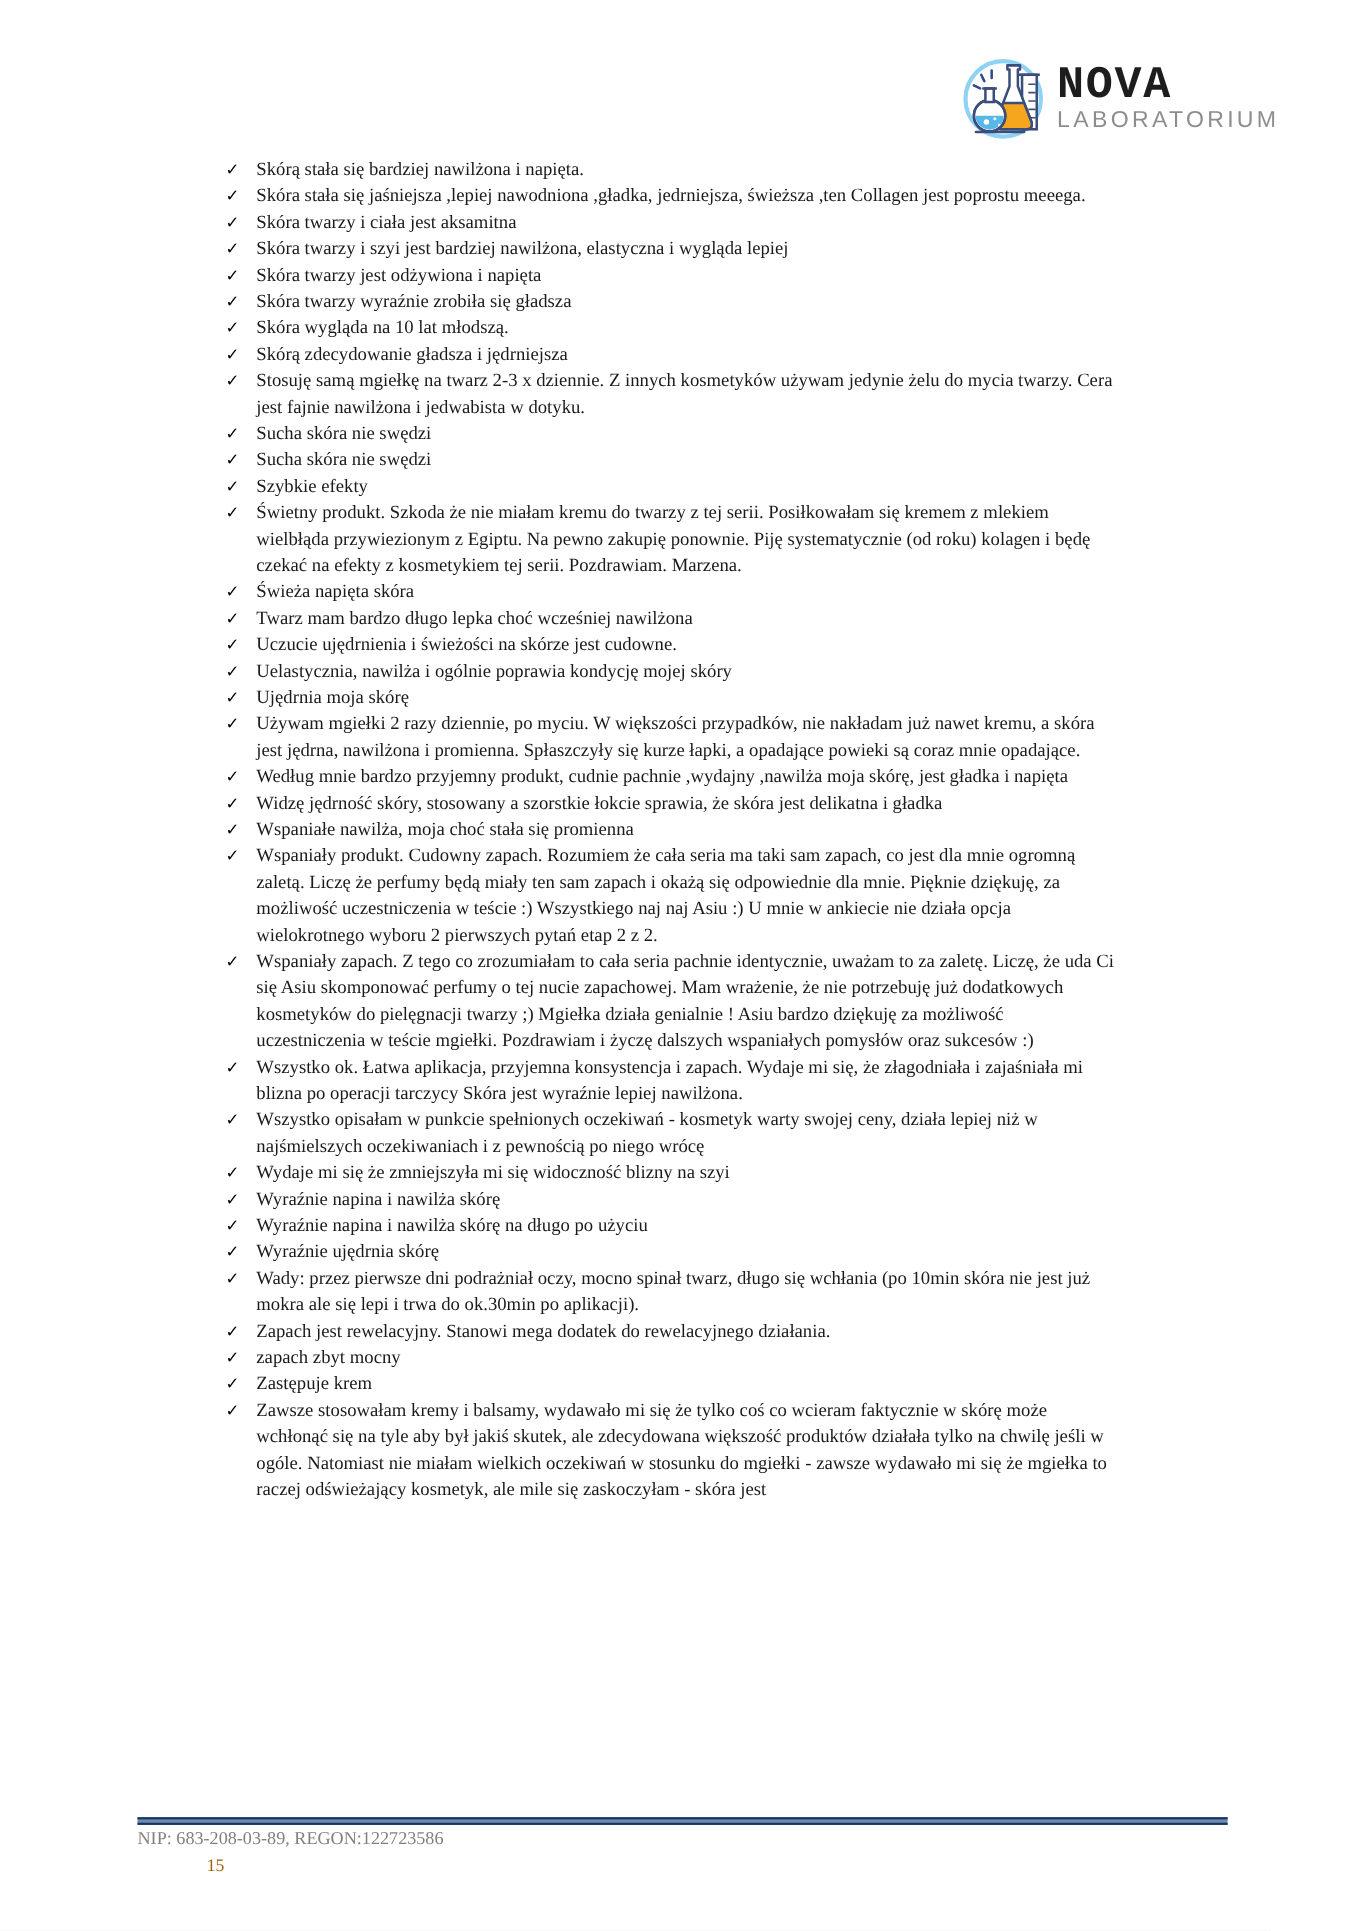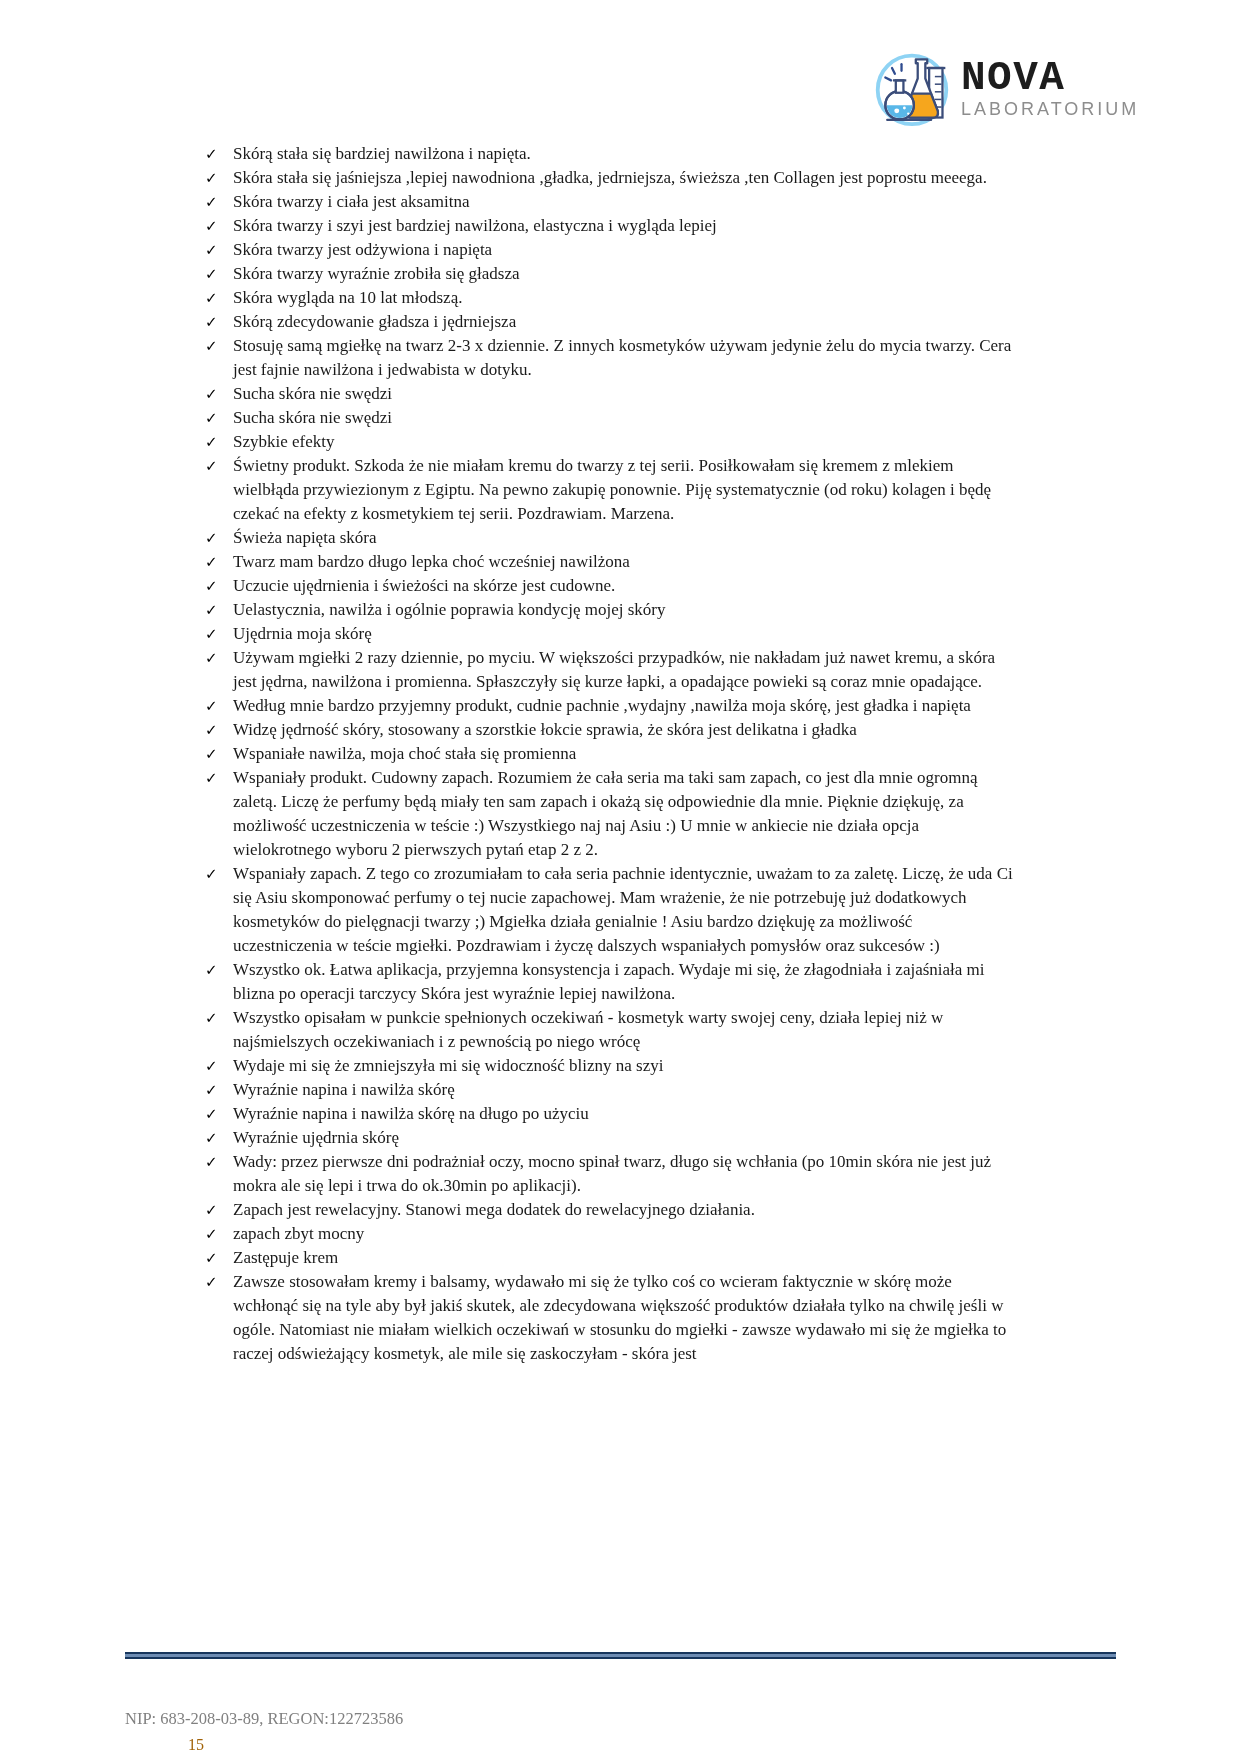--- a/index.html
+++ b/index.html
@@ -21,21 +21,21 @@
   }
   .logo svg{display:block;}
   .logo-text{display:flex;flex-direction:column;justify-content:center;}
   .logo-name{
     font-family:Liberation Mono, monospace;
     font-weight:700;font-size:41px;line-height:42px;
     letter-spacing:1.5px;color:#1d1d1d;
   }
   .logo-sub{
     font-family:"Liberation Sans", sans-serif;
-    font-weight:400;font-size:18px;line-height:20px;
+    font-weight:400;font-size:21px;line-height:20px;
     letter-spacing:3px;color:#8d8d8d;margin-top:0;
   }
 
   
   .list{
     position:absolute;left:205px;top:142px;
     width:808px;max-height:1510px;overflow:hidden;
     font-size:17px;line-height:24px;
   }
   .item{position:relative;padding-left:28px;}
@@ -48,21 +48,21 @@
   .item-text p + p{margin-top:16px;}
 
   
   .footer{position:absolute;left:125px;top:1652px;width:991px;}
   .rule{
     height:3px;background:#6d8cb3;
     border-top:2px solid #17365d;
     border-bottom:2px solid #17365d;
   }
   .f-line{
-    color:#808080;font-size:16.5px;line-height:24px;margin-top:48px;
+    color:#808080;font-size:16.5px;line-height:24px;
   }
   .f-line.first{margin-top:7px;}
   .page-num{
     color:#a16207;font-size:16px;line-height:22px;
     margin-left:63px;margin-top:3px;
   }
 </style>
 </head>
 <body>
 

